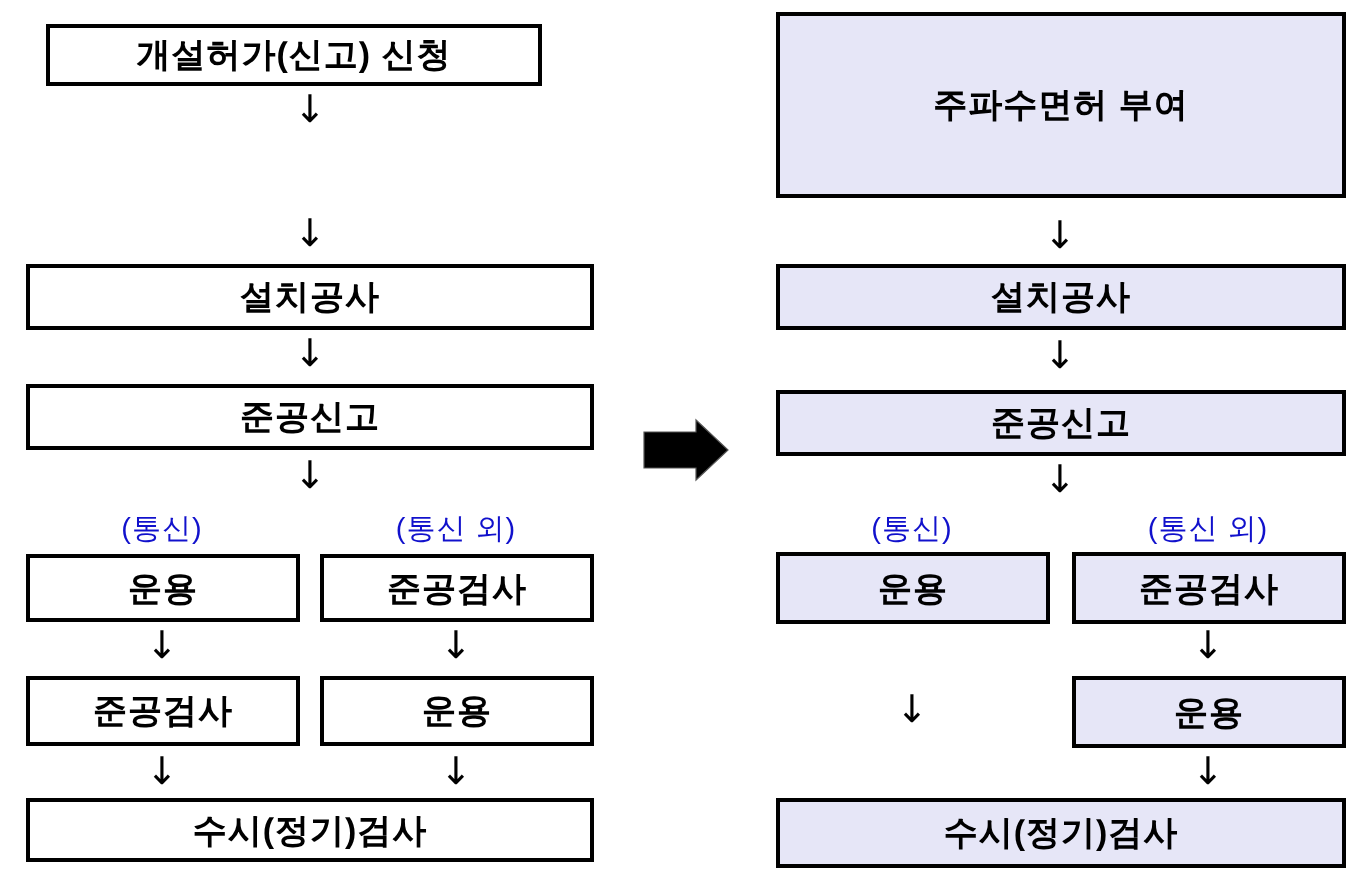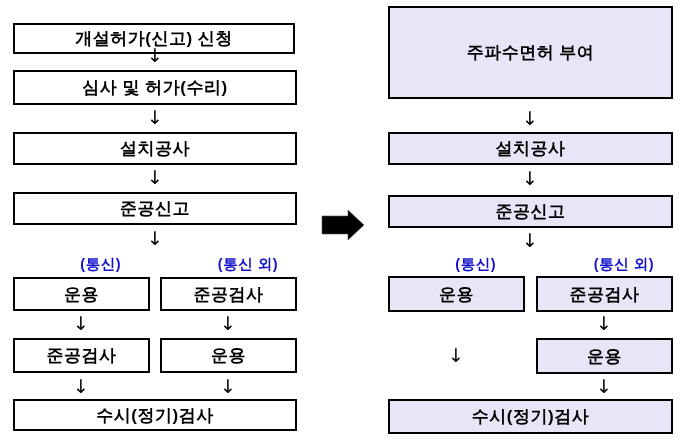--- a/index.html
+++ b/index.html
@@ -30,38 +30,37 @@
     position: absolute;
     width: 20px;
     text-align: center;
     font-size: 19px;
     line-height: 1;
     color: var(--arrow-color, #000000);
     font-family: "DejaVu Sans", sans-serif;
   }
   .branch-label {
     position: absolute;
-    font-weight: bold;
+    font-weight: normal;
     font-size: 14.5px;
     color: var(--label-blue, #1111cc);
-    text-align: right;
+    text-align: center;
     white-space: nowrap;
     letter-spacing: 0.5px;
   }
   .transform-arrow { position: absolute; left: 321px; top: 209px; }
 </style>
 </head>
 <body>
 
 <div id="stage" style="--page-bg: #ffffff; --box-border: #000000; --left-fill: #ffffff; --right-fill: #e6e6f7; --label-blue: #1111cc; --arrow-color: #000000;">
 
-  <div class="box plain" style="left:13px; top:12px; width:282px; height:31px;margin-top:11px;">개설허가(신고) 신청</div>
+  <div class="box plain" style="left:23px; top:12px; width:248px; height:31px;">개설허가(신고) 신청</div>
   <div class="down-arrow" style="left:145px; top:46px;">↓</div>
 
-  <div class="box plain" style="left:13px; top:70px; width:284px; height:35px;">심사 및 허가(수리)</div>
   <div class="down-arrow" style="left:145px; top:108px;">↓</div>
 
   <div class="box plain" style="left:13px; top:132px; width:284px; height:33px;">설치공사</div>
   <div class="down-arrow" style="left:145px; top:168px;">↓</div>
 
   <div class="box plain" style="left:13px; top:192px; width:284px; height:33px;">준공신고</div>
   <div class="down-arrow" style="left:145px; top:229px;">↓</div>
 
   <div class="branch-label" style="left:41px; top:255px; width:80px;">(통신)</div>
   <div class="branch-label" style="left:178px; top:255px; width:100px;">(통신 외)</div>

